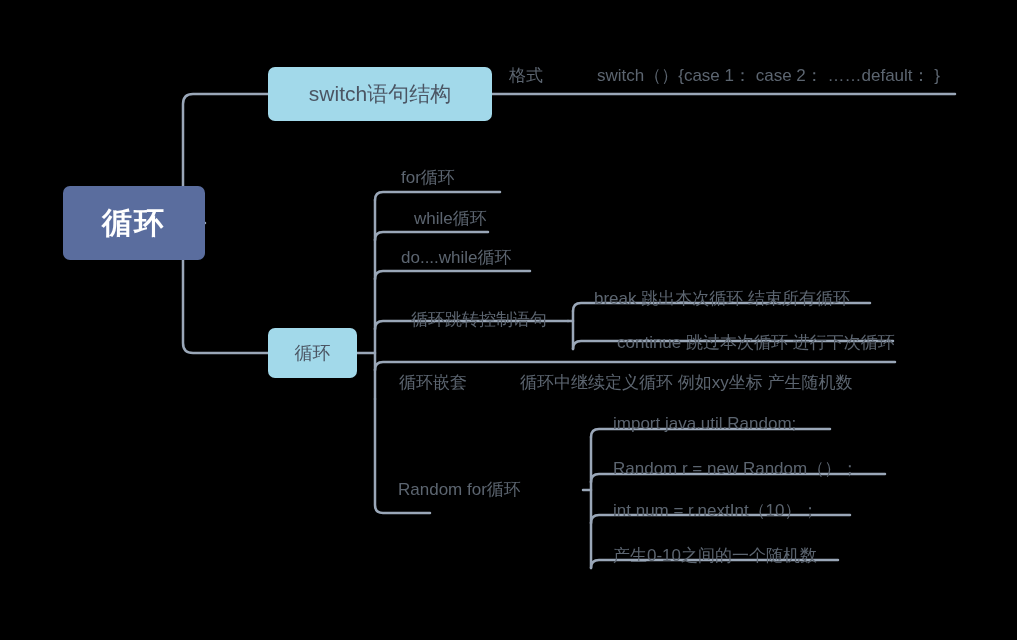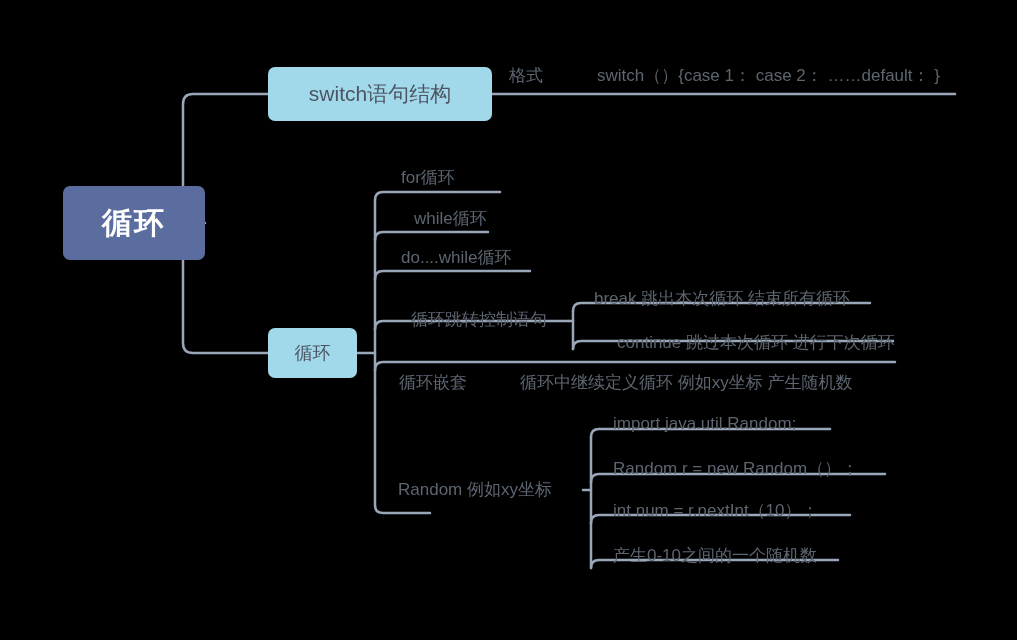--- a/index.html
+++ b/index.html
@@ -154,21 +154,21 @@
 
   <div class="leaf" style="left:399px; top:374px;">
     <span>循环嵌套</span>
   </div>
 
   <div class="leaf" style="left:520px; top:374px;">
     <span>循环中继续定义循环 例如xy坐标 产生随机数</span>
   </div>
 
   <div class="leaf" style="left:398px; top:481px;">
-    <span>Random 例如xy坐标</span>
+    <span>Random for循环</span>
   </div>
 
   <div class="leaf" style="left:613px; top:415px;">
     <span>import java.util.Random;</span>
   </div>
 
   <div class="leaf" style="left:613px; top:460px;">
     <span>Random r = new Random（）；</span>
   </div>
 

